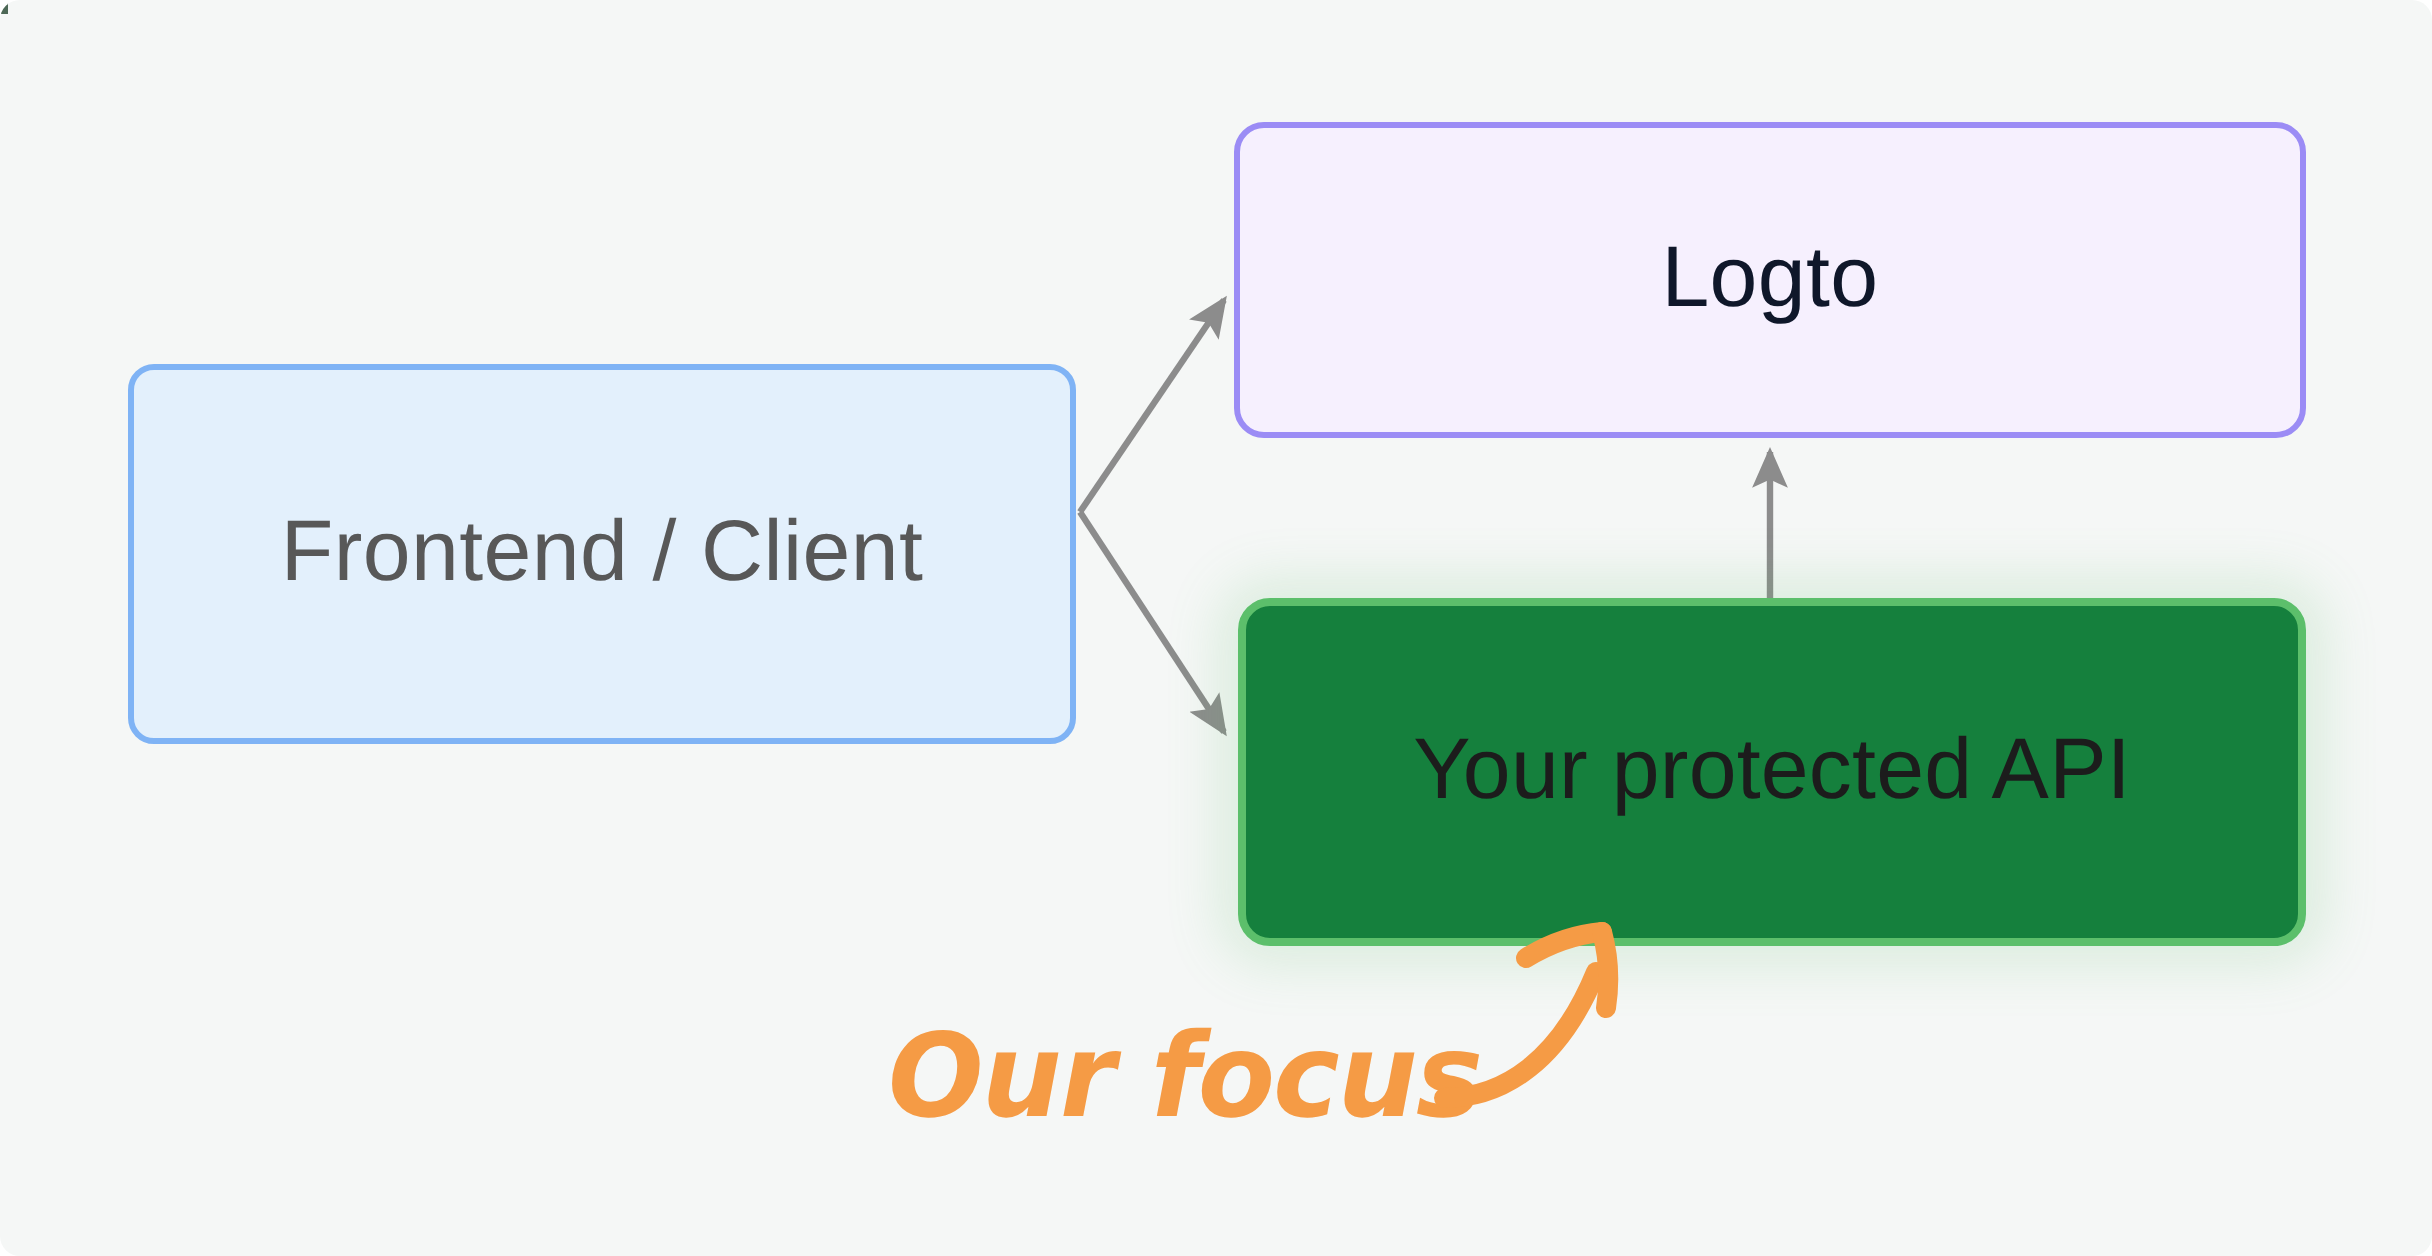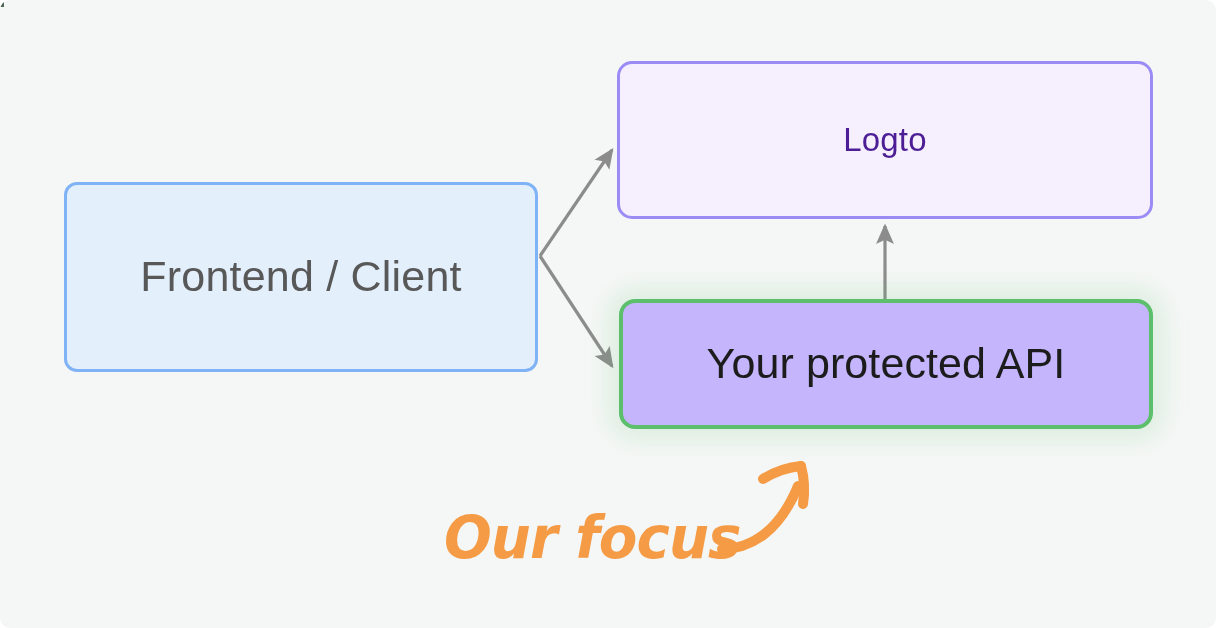--- a/index.html
+++ b/index.html
@@ -61,31 +61,31 @@
   #node-logto {
     left: 617px;
     top: 61px;
     width: 536px;
     height: 158px;
     background: #f6f0fe;
     border: 3px solid #9b8cf5;
     border-radius: 15px;
   }
   #node-logto .node-label {
-    font-size: 33px;
-    color: #4c1d95;
+    font-size: 43px;
+    color: #0f172a;
     letter-spacing: 0.2px;
   }
 
   #node-api {
     left: 619px;
     top: 299px;
     width: 534px;
-    height: 130px;
-    background: #c4b5fd;
+    height: 174px;
+    background: #15803d;
     border: 4px solid #5cbf6b;
     border-radius: 16px;
     box-shadow: 0 0 26px 10px rgba(92, 191, 107, 0.17);
   }
   #node-api .node-label {
     font-size: 43px;
     color: #1c1c1c;
     letter-spacing: 0.1px;
   }
 

